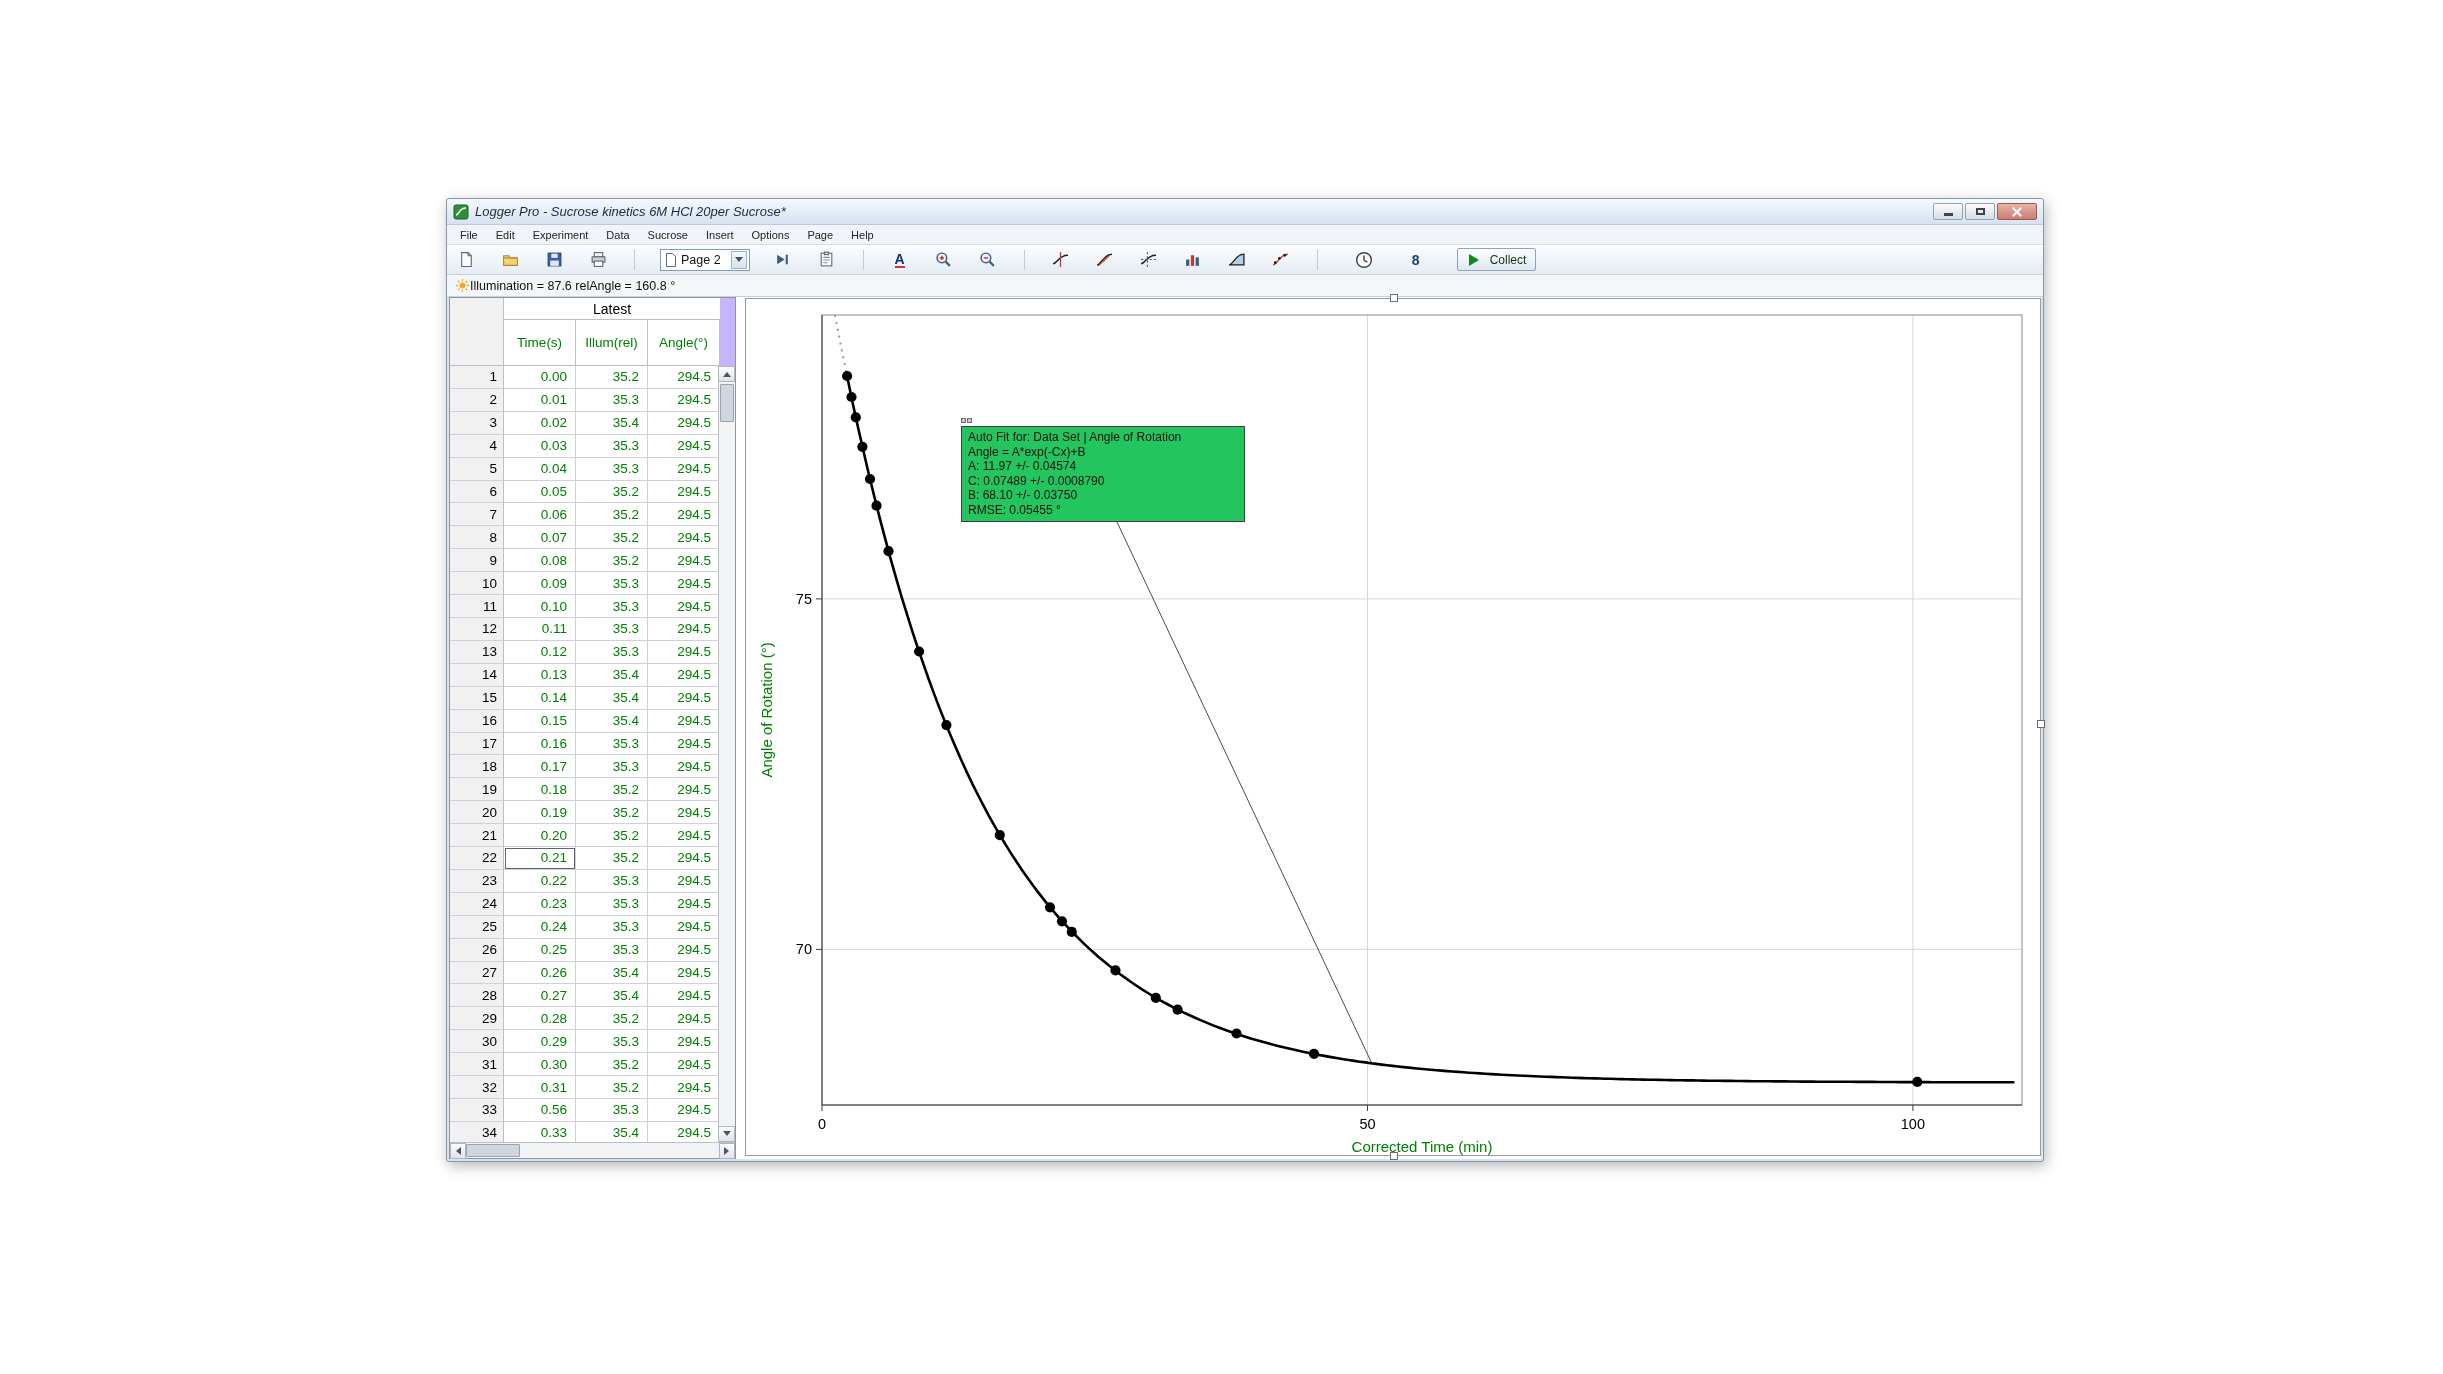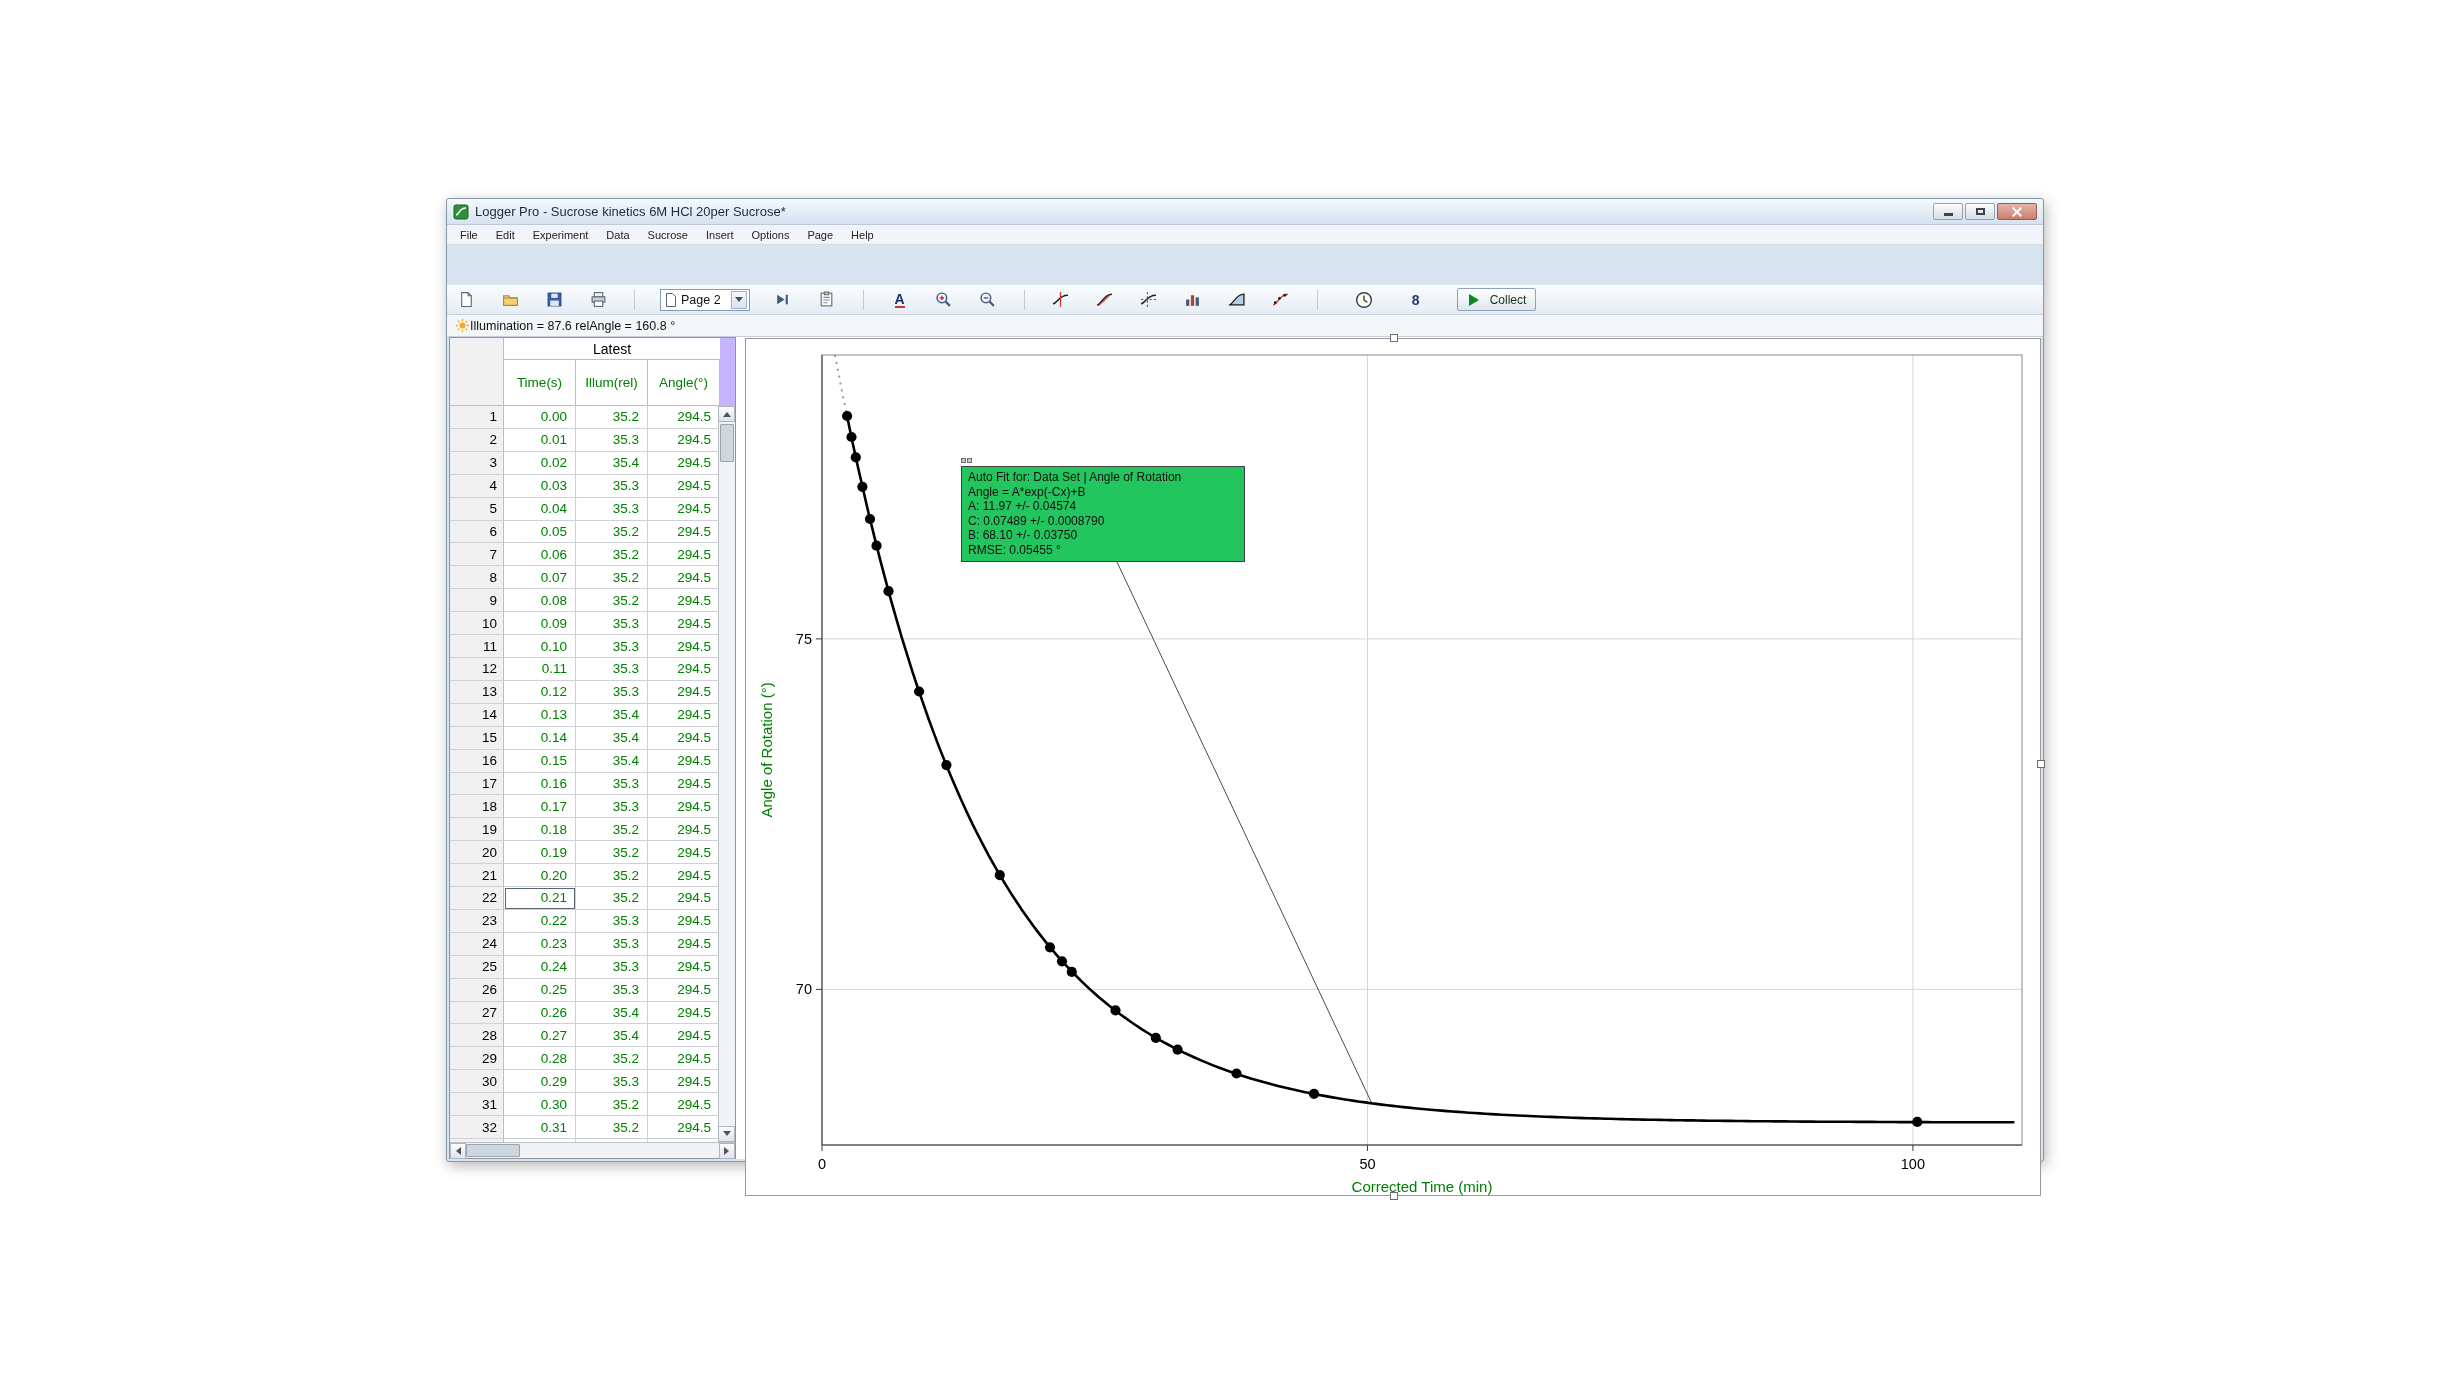--- a/index.html
+++ b/index.html
@@ -5,39 +5,39 @@
   html,body{margin:0;padding:0;background:#ffffff;width:2443px;height:1374px;overflow:hidden;
     font-family:"Liberation Sans","DejaVu Sans",sans-serif;-webkit-font-smoothing:antialiased;}
   *{box-sizing:border-box;}
 
   
   .window{position:absolute;left:446px;top:198px;width:1598px;height:964px;
     background:#d9e4f1;border:1px solid #8497ab;border-radius:3px;
     box-shadow:2px 4px 14px rgba(0,0,0,.28);display:flex;flex-direction:column;}
   .titlebar{height:26px;display:flex;align-items:center;padding:0 6px;gap:6px;
     background:linear-gradient(#f4f9fd,#d5e2f0);border-radius:3px 3px 0 0;
-    border-bottom:1px solid #bccadb;}
+    border-bottom:1px solid #bccadb;font-style:italic;}
   .titlebar .title{font-size:13px;color:#1d2a38;flex:1;white-space:nowrap;overflow:hidden;}
   .win-buttons{display:flex;gap:2px;}
   .win-btn{width:30px;height:17px;border:1px solid #94a1b0;border-radius:2px;
     background:linear-gradient(#fbfcfd,#d7dde4);display:flex;align-items:center;justify-content:center;}
   .win-btn.close{width:40px;background:linear-gradient(#e7b3a9,#cc7e70);border-color:#9c5b50;}
   .glyph-min{width:9px;height:3px;background:#3a4450;margin-top:6px;}
   .glyph-max{width:9px;height:7px;border:2px solid #3a4450;}
   .glyph-close{position:relative;width:10px;height:10px;}
   .glyph-close:before,.glyph-close:after{content:"";position:absolute;left:4px;top:-1px;width:2px;height:12px;background:#fff;}
   .glyph-close:before{transform:rotate(45deg);} .glyph-close:after{transform:rotate(-45deg);}
 
   
   .menubar{height:20px;background:#f1f5fa;border-bottom:1px solid #d4dce6;display:flex;align-items:center;padding:0 4px;}
   .menu-item{font-size:11px;color:#222;padding:0 9px;line-height:20px;cursor:default;}
 
   
   .toolbar{height:30px;background:linear-gradient(#fbfdfe,#e5ecf4);border-bottom:1px solid #c7d1dd;
-    display:flex;align-items:center;padding:0 6px;gap:18px;margin-top:40px;}
+    display:flex;align-items:center;padding:0 6px;gap:18px;}
   .tb-btn{width:26px;height:24px;display:flex;align-items:center;justify-content:center;border:1px solid transparent;border-radius:2px;}
   .tb-sep{width:1px;height:20px;background:#c2cbd6;margin:0 5px;}
   .page-select{height:22px;display:flex;align-items:center;gap:4px;background:#fff;
     border:1px solid #7f9db9;padding:0 2px 0 4px;margin:0 2px;}
   .page-select .val{font-size:12.5px;color:#111;padding-right:6px;}
   .dd-btn{width:16px;height:18px;background:linear-gradient(#f3f7fb,#d8e2ee);border:1px solid #9eb2c9;display:flex;align-items:center;justify-content:center;}
   .arr-down-sm{width:0;height:0;border:4px solid transparent;border-top:5px solid #40506a;margin-top:4px;}
   .a-glyph{font-size:14px;font-weight:bold;color:#15306b;border-bottom:2px solid #c43a2a;line-height:14px;}
   .eight-glyph{font-size:14px;font-weight:bold;color:#203a66;}
   .collect-btn{height:23px;margin-left:10px;display:flex;align-items:center;gap:5px;padding:0 9px;

